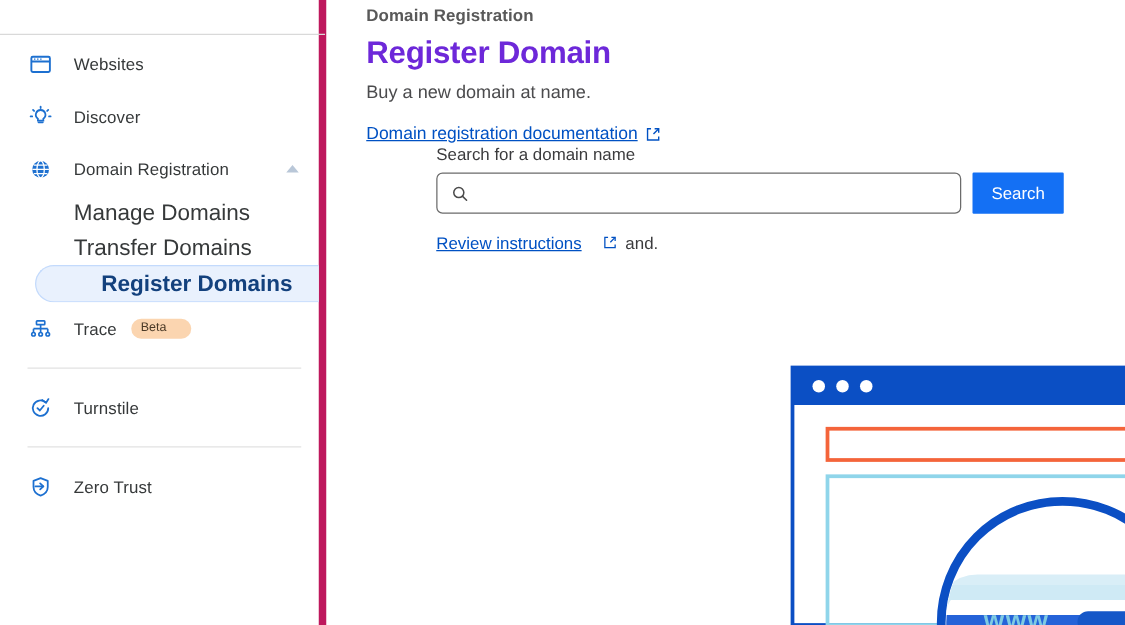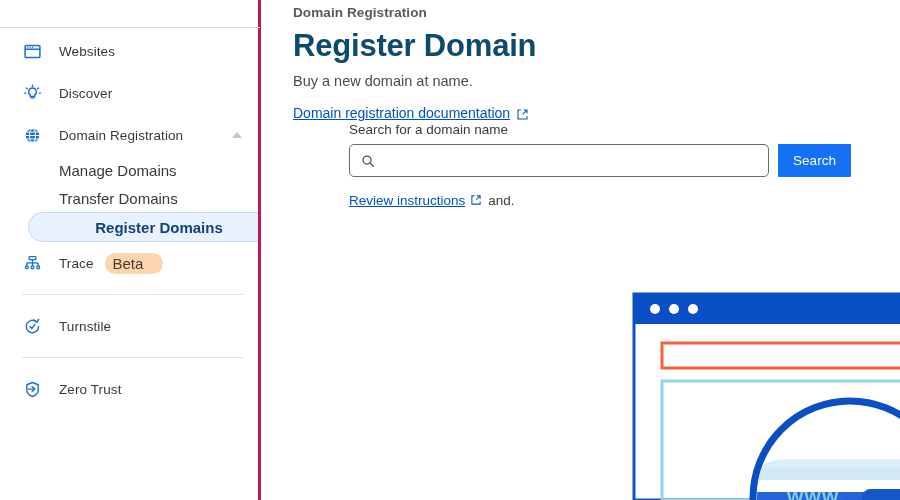--- a/index.html
+++ b/index.html
@@ -11,21 +11,21 @@
     font-family: "Liberation Sans", sans-serif;
   }
   #app { position: relative; width: 900px; height: 500px; display: flex; }
 
   
   .sidebar {
     position: relative;
     width: 261px;
     height: 500px;
     background: #ffffff;
-    border-right: 3px solid #be185d;
+    border-right: 6px solid #be185d;
     flex: 0 0 261px;
     padding-top: 0;
   }
   .sb-top-divider {
     position: absolute; left: 0; top: 27px; width: 260px;
     height: 1px; background: #d9d9d9;
   }
   .sb-list { padding-top: 30px; }
 
   .sb-item {
@@ -57,21 +57,21 @@
   }
   .caret-down { border-top: 6px solid #1a3a63; margin-top: -3px; }
   .caret-up   { border-bottom: 6px solid #b9c7d8; margin-top: -3px; }
 
   
   .sb-sub {
     position: relative;
     display: flex; align-items: center;
     height: 28px;
     padding-left: 59px;
-    font-size: 15px;
+    font-size: 18px;
     color: #36393a;
     cursor: pointer;
   }
   .sb-sub.active {
     background: #e9f1fd;
     border: 1px solid #c3dafc;
     border-right: none;
     border-top-left-radius: 16px;
     border-bottom-left-radius: 16px;
     color: #13417d;
@@ -83,21 +83,21 @@
     justify-content: center;
   }
   .sb-divider {
     height: 1px; background: #e2e2e2;
     margin: 10px 14px 10px 22px;
   }
   .beta-badge {
     margin-left: 11px;
     background: #fbd5b0;
     color: #4b3a27;
-    font-size: 15px;
+    font-size: 10px;
     padding: 3px 20px 3px 8px;
     border-radius: 11px;
     line-height: 1;
   }
 
   
   .main {
     position: relative;
     flex: 1 1 auto;
     height: 500px;
@@ -105,23 +105,23 @@
     overflow: hidden;
   }
   .breadcrumb {
     font-size: 13.5px;
     font-weight: bold;
     color: #595959;
     padding-top: 5px;
     letter-spacing: .1px;
   }
   .page-title {
-    font-size: 31px;
+    font-size: 25px;
     font-weight: bold;
-    color: #0c4a6e;
+    color: #6d28d9;
     margin: 8px 0 0 0;
     letter-spacing: -.2px;
   }
   .subtitle {
     font-size: 14.5px;
     color: #4b4b4d;
     margin-top: 9px;
   }
   .doclink {
     display: inline-flex;
@@ -177,21 +177,21 @@
   .helper-row {
     margin-top: 16px;
     font-size: 13.5px;
     color: #3b3b3d;
     display: flex; align-items: center; gap: 5px;
   }
   .helper-link {
     color: #0051c3;
     text-decoration: underline;
     cursor: pointer;
-    display: inline-flex; align-items: center; gap: 5px;
+    display: inline-flex; align-items: center; gap: 17px;
   }
   .helper-plain { color: #3b3b3d; }
 
   
   .illustration {
     position: absolute;
     left: 363px;
     top: 286px;
     width: 470px;
     height: 214px;

